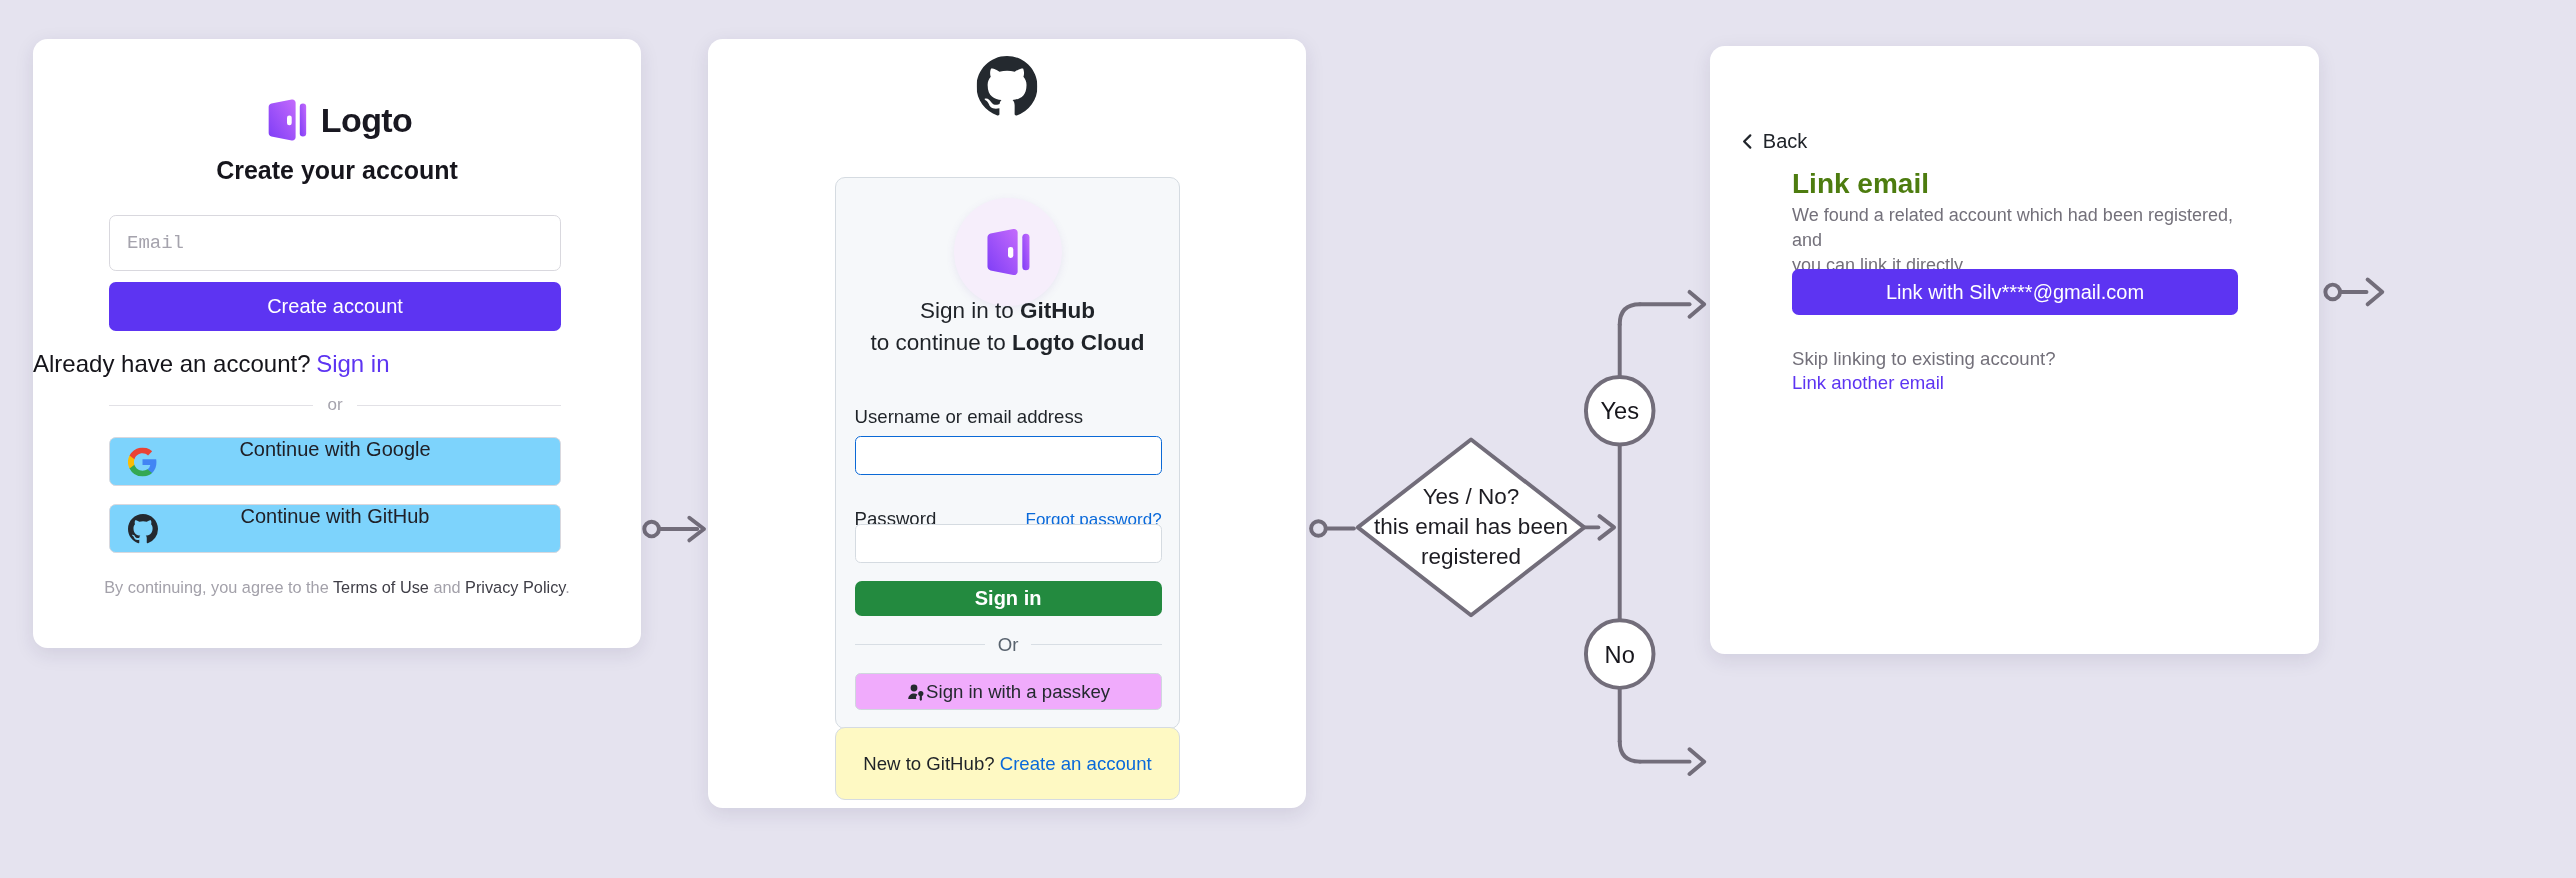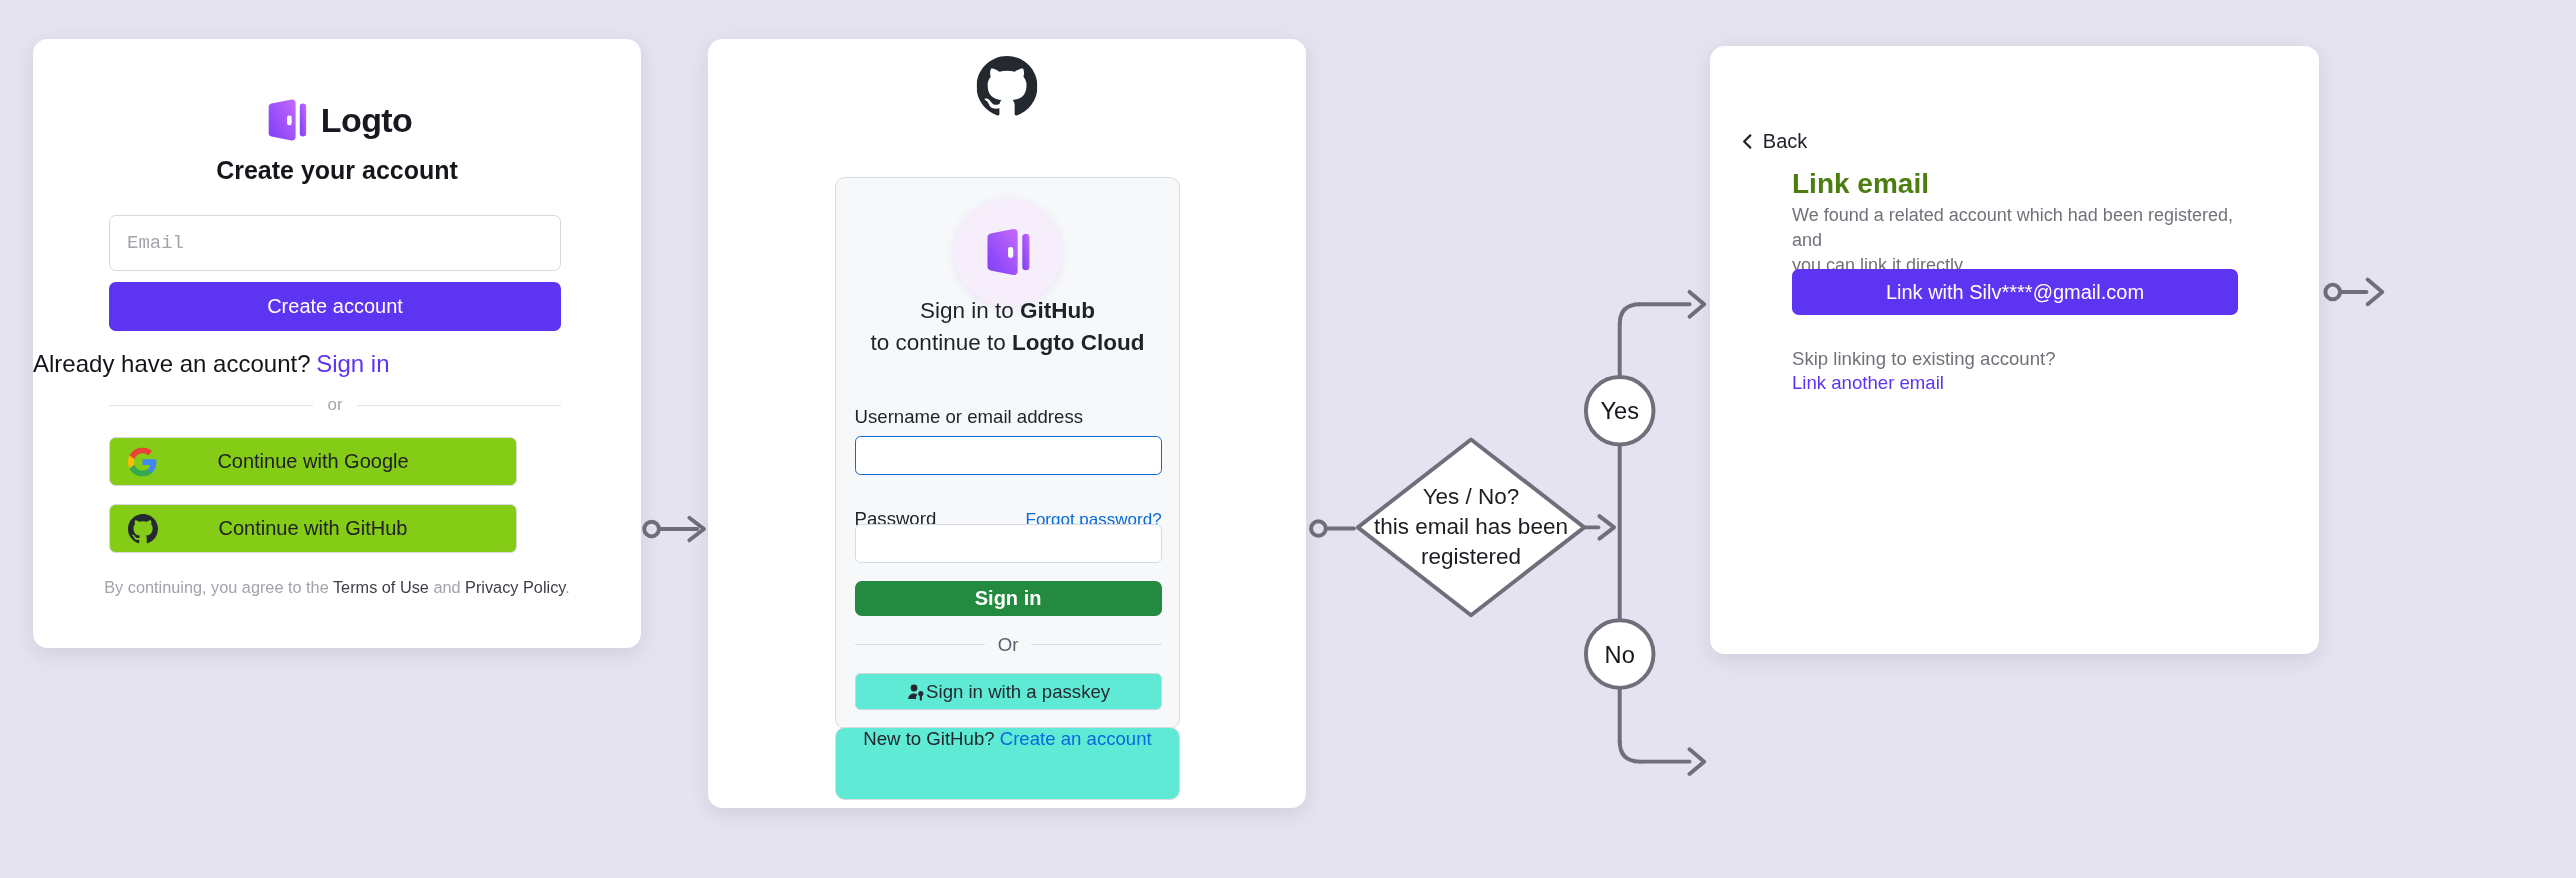--- a/index.html
+++ b/index.html
@@ -20,21 +20,21 @@
   .logo-word { font-size:34px; font-weight:700; color:#191821; letter-spacing:-0.6px; }
   .logto-title { position:absolute; top:117px; width:100%; text-align:center; font-size:25px; font-weight:700; color:#16151c; }
   .email-input { position:absolute; left:76px; top:176px; width:452px; height:56px; border:1.1px solid #d9d8de; border-radius:6.8px; padding:0 17px; font-size:19px; color:#23222a; background:#fff; outline:none; font-family:Liberation Mono, monospace; }
   .email-input::placeholder { color:#a5a3ad; }
   .btn-purple { position:absolute; left:76px; width:452px; height:49px; border:none; border-radius:6.8px; background:#5d34f2; color:#ffffff; font-size:20px; font-weight:500; font-family:"Liberation Sans",sans-serif; cursor:pointer; }
   .create-btn { top:243px; }
   .signin-row { position:absolute; top:314px; width:100%; text-align:left; font-size:24px; color:#15141a; line-height:22.5px; }
   .signin-row a { color:#5d34f2; text-decoration:none; margin-left:5.6px; }
   .or-divider { position:absolute; left:76px; top:355px; width:452px; height:22.5px; display:flex; align-items:center; gap:14.6px; color:#a5a3ad; font-size:17px; }
   .or-divider::before, .or-divider::after { content:""; flex:1; height:1.1px; background:#e2e1e6; }
-  .social-btn { position:absolute; left:76px; width:408px; height:49px; background:#84cc16; border:1.1px solid #d9d8de; border-radius:6.8px; display:flex; align-items:center; justify-content:center; font-size:20px; font-weight:500; color:#202027; cursor:pointer; font-family:"Liberation Sans",sans-serif; }
+  .social-btn { position:absolute; left:76px; width:452px; height:49px; background:#7dd3fc; border:1.1px solid #d9d8de; border-radius:6.8px; display:flex; align-items:flex-start; justify-content:center; font-size:20px; font-weight:500; color:#202027; cursor:pointer; font-family:"Liberation Sans",sans-serif; }
   .google-btn { top:398px; }
   .github-btn { top:465px; }
   .social-icon { position:absolute; left:18px; top:50%; transform:translateY(-50%); display:flex; }
   .terms { position:absolute; top:537px; width:100%; text-align:center; font-size:16.3px; color:#a3a1aa; line-height:22.5px; }
   .terms .dk { color:#3f3e47; }
 
   
   .github-card { left:708px; top:39px; width:598px; height:769px; }
   .octocat-top { position:absolute; left:50%; top:17px; transform:translateX(-50%); }
   .gh-panel { position:absolute; left:127px; top:122px; width:345px; height:552px; background:#f6f8fa; border:1.1px solid #d5dbe1; border-radius:10px;margin-top:16px; }
@@ -46,22 +46,22 @@
   .gh-label { position:absolute; left:18.6px; font-size:18.6px; color:#1f2328; }
   .uname-label { top:228px; }
   .uname-input { position:absolute; left:18.6px; top:258px; width:307px; height:39px; background:#fff; border:1.7px solid #0b69d6; border-radius:5.6px; outline:none; font-size:18.6px; padding:0 11.3px; font-family:"Liberation Sans",sans-serif; }
   .pw-row { position:absolute; left:18.6px; top:330px; width:307px; display:flex; justify-content:space-between; align-items:baseline; }
   .pw-row .gh-label-inline { font-size:18.6px; color:#1f2328; }
   .forgot-link { font-size:17px; color:#0969da; text-decoration:none; }
   .pw-input { position:absolute; left:18.6px; top:346px; width:307px; height:39px; background:#fff; border:1.1px solid #d5dbe1; border-radius:5.6px; outline:none; font-size:18.6px; padding:0 11.3px; font-family:"Liberation Sans",sans-serif; }
   .gh-signin-btn { position:absolute; left:18.6px; top:403px; width:307px; height:35px; background:#238a3f; border:none; border-radius:6.8px; color:#fff; font-size:20px; font-weight:700; cursor:pointer; font-family:"Liberation Sans",sans-serif; }
   .gh-or { position:absolute; left:18.6px; top:454px; width:307px; height:25px; display:flex; align-items:center; gap:12.4px; color:#59636e; font-size:18.6px; }
   .gh-or::before, .gh-or::after { content:""; flex:1; height:1.1px; background:#d8dee4; }
-  .passkey-btn { position:absolute; left:18.6px; top:495px; width:307px; height:37px; background:#5eead4; border:1.1px solid #cfd6dd; border-radius:5.6px; display:flex; align-items:center; justify-content:center; font-size:18.6px; font-weight:500; color:#24292f; cursor:pointer; font-family:"Liberation Sans",sans-serif; }
-  .new-box { position:absolute; left:127px; top:688px; width:345px; height:73px; background:#5eead4; border:1.1px solid #d5dbe1; border-radius:10px; display:flex; justify-content:center; font-size:18.6px; color:#1f2328; }
+  .passkey-btn { position:absolute; left:18.6px; top:495px; width:307px; height:37px; background:#f0abfc; border:1.1px solid #cfd6dd; border-radius:5.6px; display:flex; align-items:center; justify-content:center; font-size:18.6px; font-weight:500; color:#24292f; cursor:pointer; font-family:"Liberation Sans",sans-serif; }
+  .new-box { position:absolute; left:127px; top:688px; width:345px; height:73px; background:#fef9c3; border:1.1px solid #d5dbe1; border-radius:10px; display:flex; align-items:center; justify-content:center; font-size:18.6px; color:#1f2328; }
   .new-box a { color:#0969da; text-decoration:none; }
 
   
   .link-card { left:1710px; top:46px; width:609px; height:608px; }
   .back-row { position:absolute; left:29px; top:84px; display:flex; align-items:center; gap:6.8px; cursor:pointer; }
   .back-label { font-size:20px; font-weight:500; color:#20242a; }
   .link-title { position:absolute; left:82px; top:122px; font-size:28px; font-weight:700; color:#4d7c0f; }
   .link-desc { position:absolute; left:82px; top:157px; width:462px; font-size:18px; line-height:25px; color:#73707a; }
   .link-desc span { display:block; }
   .link-btn { position:absolute; left:82px; top:223px; width:446px; height:46px; background:#5d34f2; border:none; border-radius:6.8px; color:#fff; font-size:20px; cursor:pointer; font-family:"Liberation Sans",sans-serif; }

